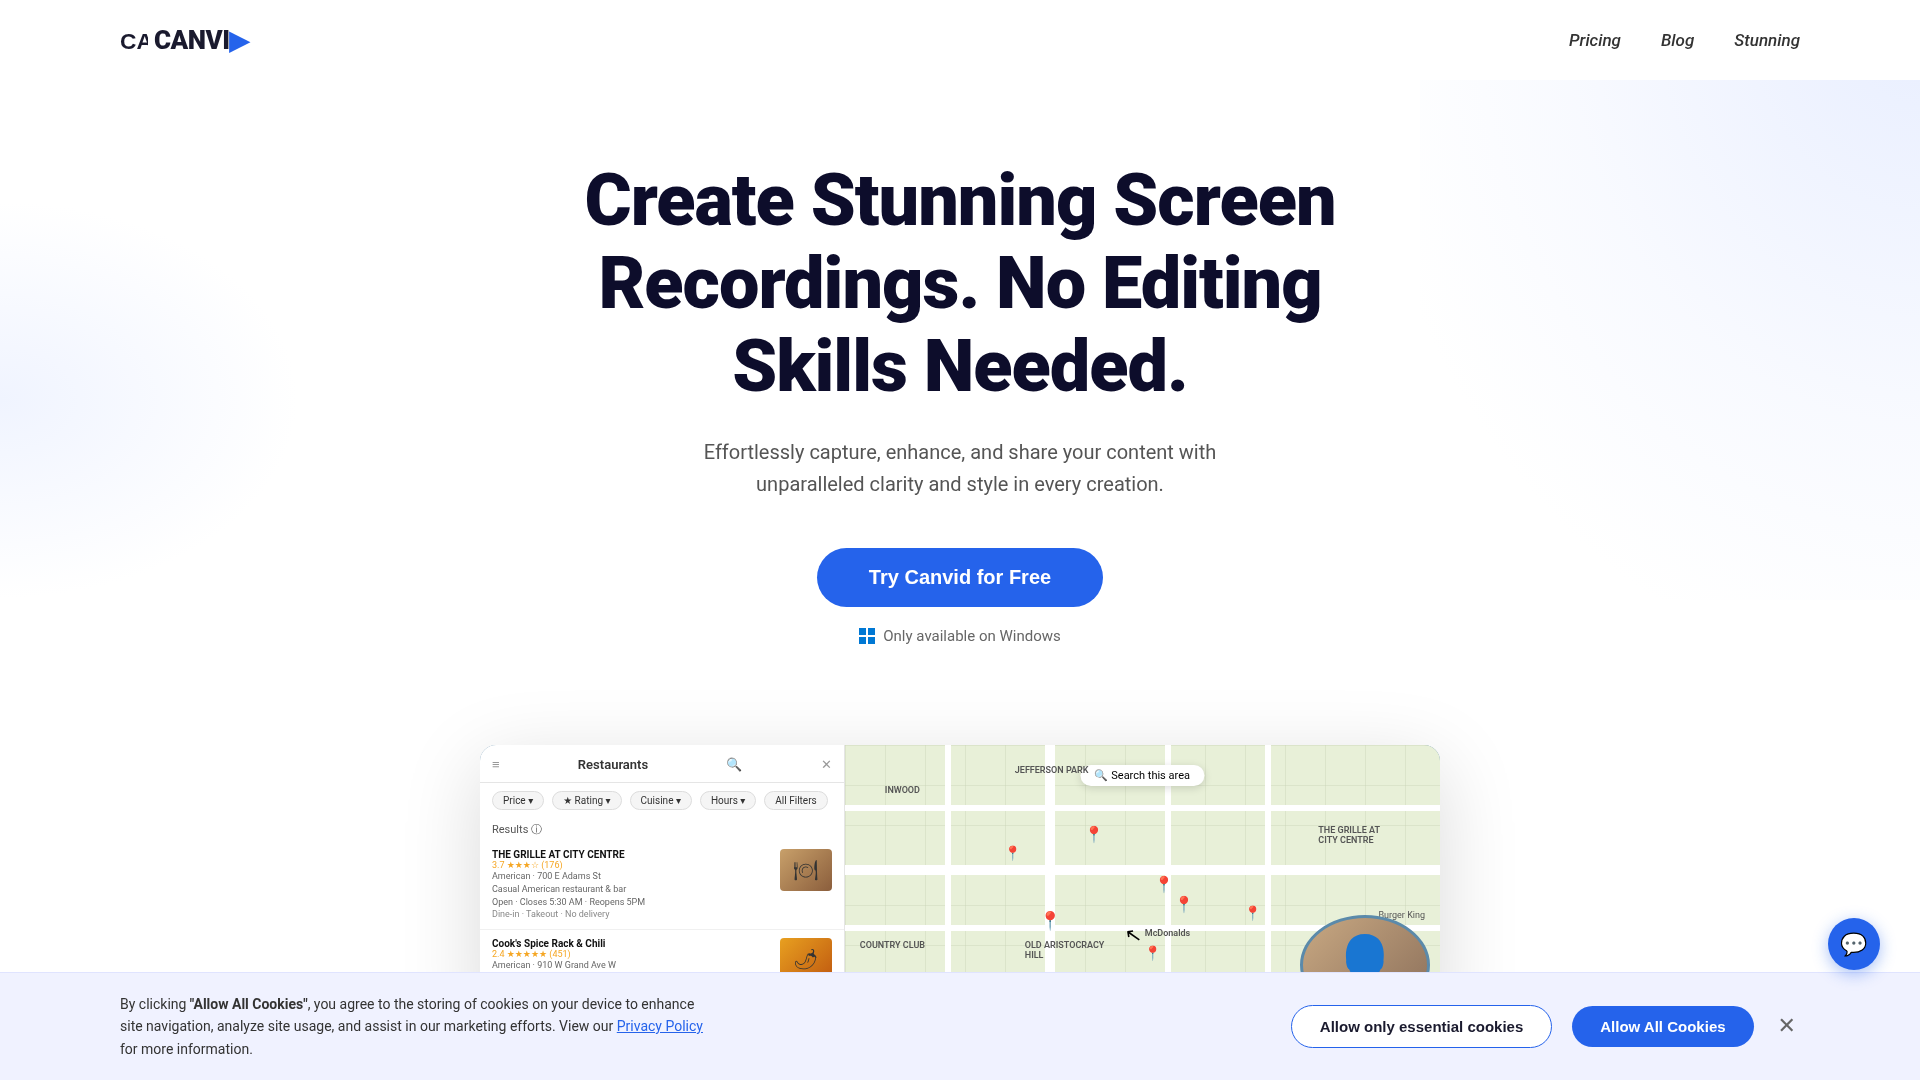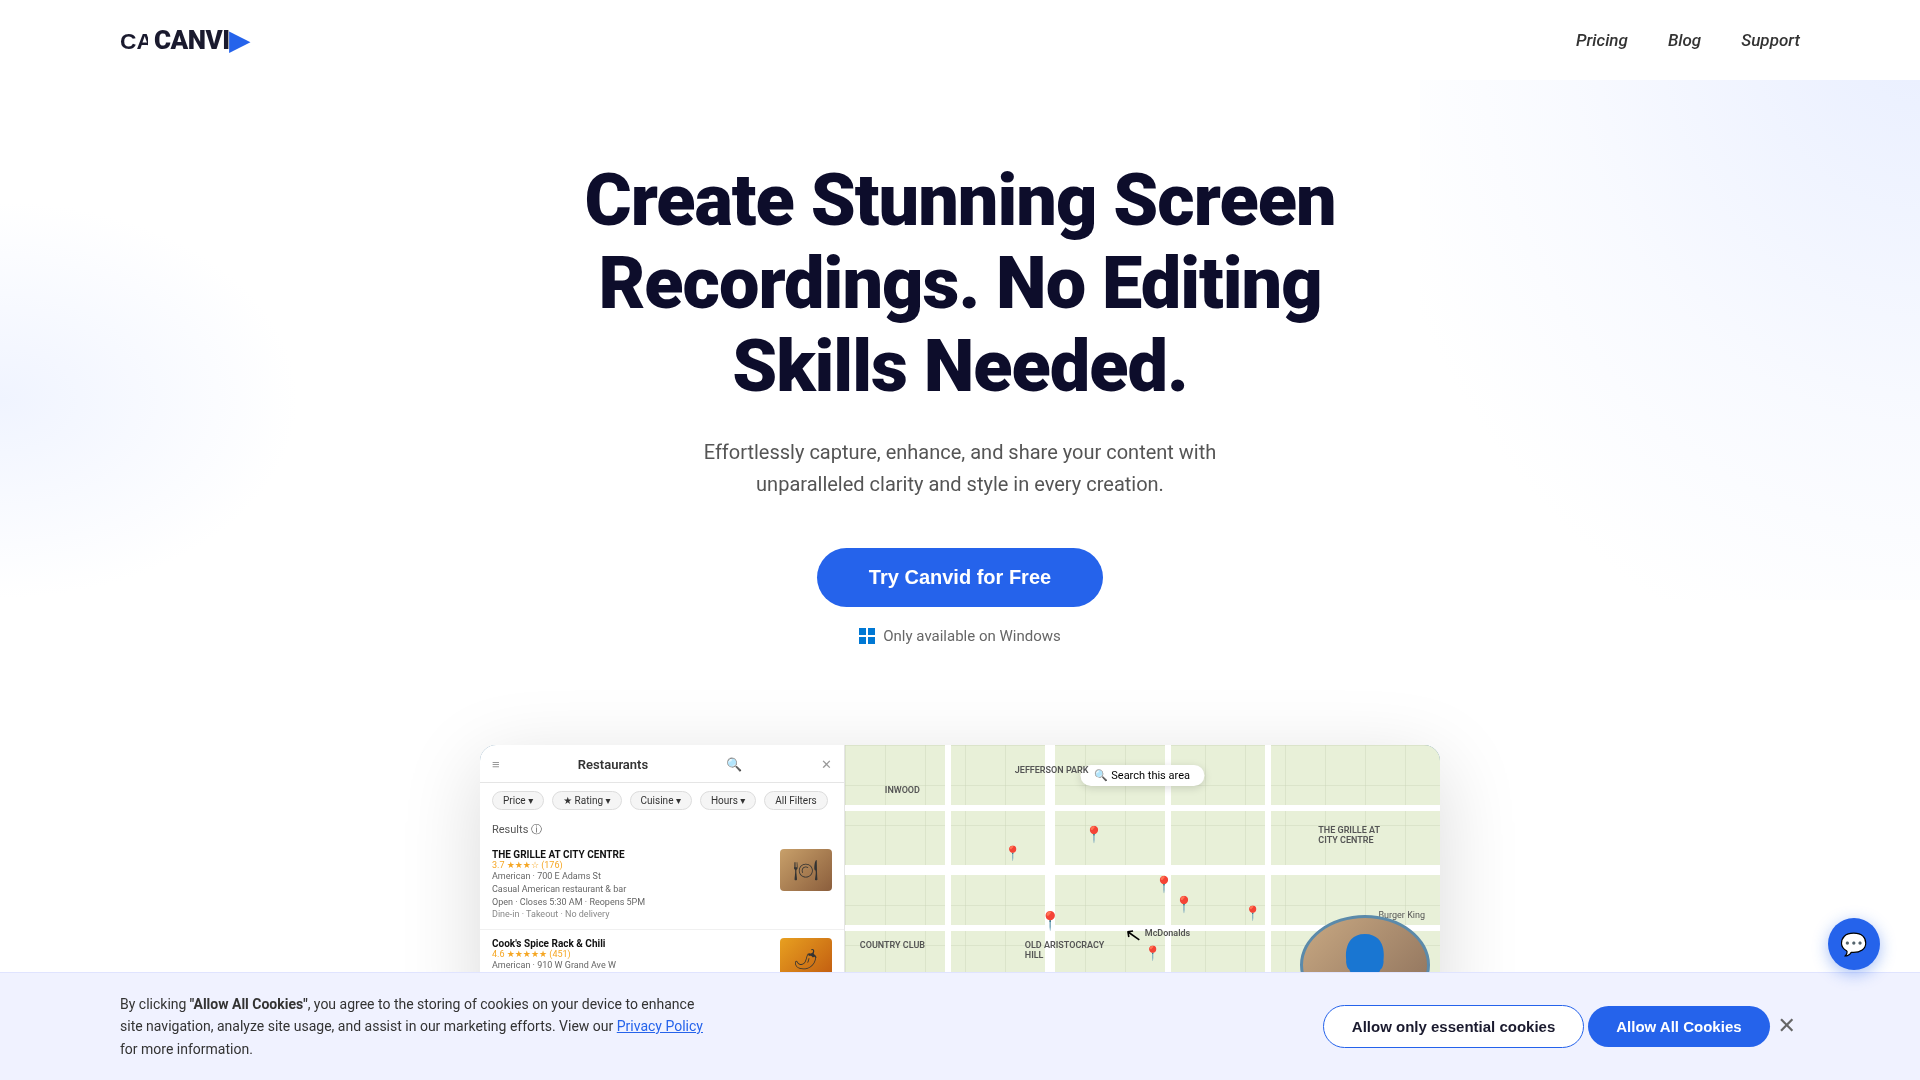--- a/index.html
+++ b/index.html
@@ -298,21 +298,21 @@
       font-weight: 700;
     }
     .cookie-link {
       color: #2563eb;
       text-decoration: underline;
       cursor: pointer;
     }
     .cookie-buttons {
       display: flex;
       align-items: center;
-      gap: 4px;
+      gap: 20px;
       flex-shrink: 0;
     }
     .btn-essential {
       font-size: 15px;
       font-weight: 600;
       color: #1a1a2e;
       background: #fff;
       border: 1.5px solid #2563eb;
       border-radius: 50px;
       padding: 12px 28px;
@@ -372,21 +372,21 @@
       <text x="0" y="26" font-size="26" font-weight="900" fill="#1a1a2e" font-family="Arial">CANVI</text>
     </svg>
     <span class="logo-text">
       <span style="color:#1a1a2e; font-weight:900; font-size:26px; letter-spacing:-0.5px;">CANVI</span><span style="color:#2563eb; font-size:26px; font-weight:900;">▶</span>
     </span>
   </div>
 
   <div class="nav-links">
     <a class="nav-link">Pricing</a>
     <a class="nav-link">Blog</a>
-    <a class="nav-link">Support</a>
+    <a class="nav-link">Stunning</a>
   </div>
 
 </nav>
 
 <section class="hero">
   <h1 class="hero-title">Create Stunning Screen Recordings. No Editing Skills Needed.</h1>
   <p class="hero-subtitle">Effortlessly capture, enhance, and share your content with unparalleled clarity and style in every creation.</p>
   <button class="btn-cta">Try Canvid for Free</button>
   <div class="windows-badge">
     <span class="windows-icon">
@@ -424,21 +424,21 @@
             <div class="demo-rest-name">THE GRILLE AT CITY CENTRE</div>
             <div class="demo-rest-rating">3.7 ★★★☆ (176)</div>
             <div class="demo-rest-detail">American · 700 E Adams St<br>Casual American restaurant &amp; bar<br>Open · Closes 5:30 AM · Reopens 5PM<br><span style="color:#888">Dine-in · Takeout · No delivery</span></div>
           </div>
           <div class="demo-rest-img" style="background:linear-gradient(135deg,#c8a06a,#8b5e3c); display:flex; align-items:center; justify-content:center; font-size:20px;">🍽</div>
         </div>
 
         <div class="demo-restaurant">
           <div class="demo-rest-info">
             <div class="demo-rest-name">Cook's Spice Rack &amp; Chili</div>
-            <div class="demo-rest-rating">4.6 ★★★★★ (451)</div>
+            <div class="demo-rest-rating">2.4 ★★★★★ (451)</div>
             <div class="demo-rest-detail">American · 910 W Grand Ave W<br>Comfort food spot known for its chili<br>Open · Closes 8PM</div>
           </div>
           <div class="demo-rest-img" style="background:linear-gradient(135deg,#e8a020,#c05a10); display:flex; align-items:center; justify-content:center; font-size:20px;">🌶</div>
         </div>
       </div>
 
       <div class="demo-map">
         <div class="map-grid"></div>
 
         <div class="map-road-h" style="top:60px;"></div>

